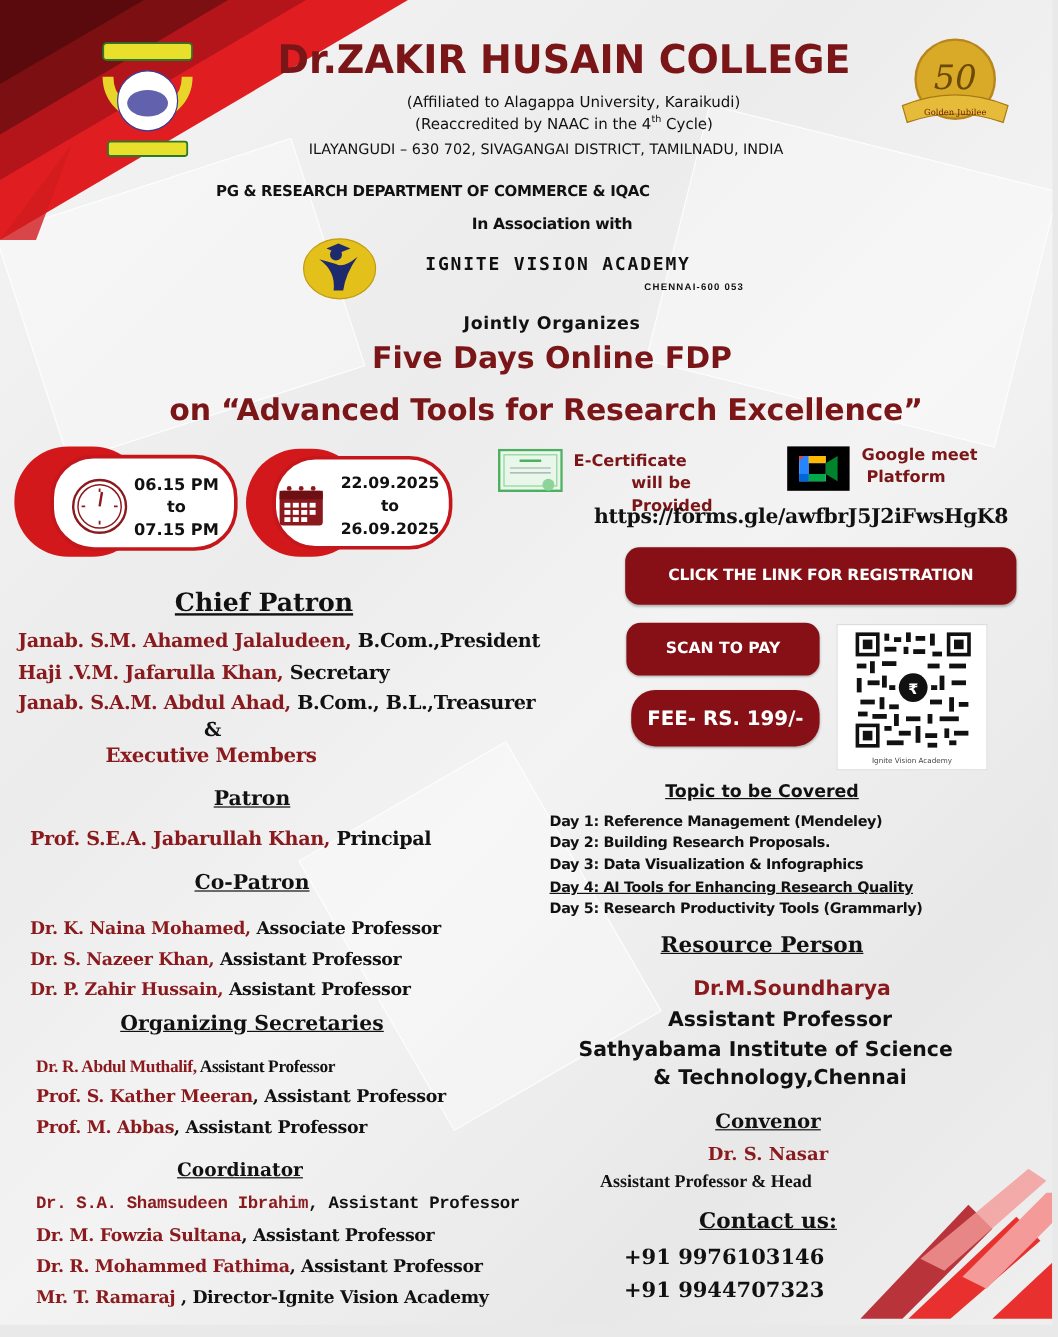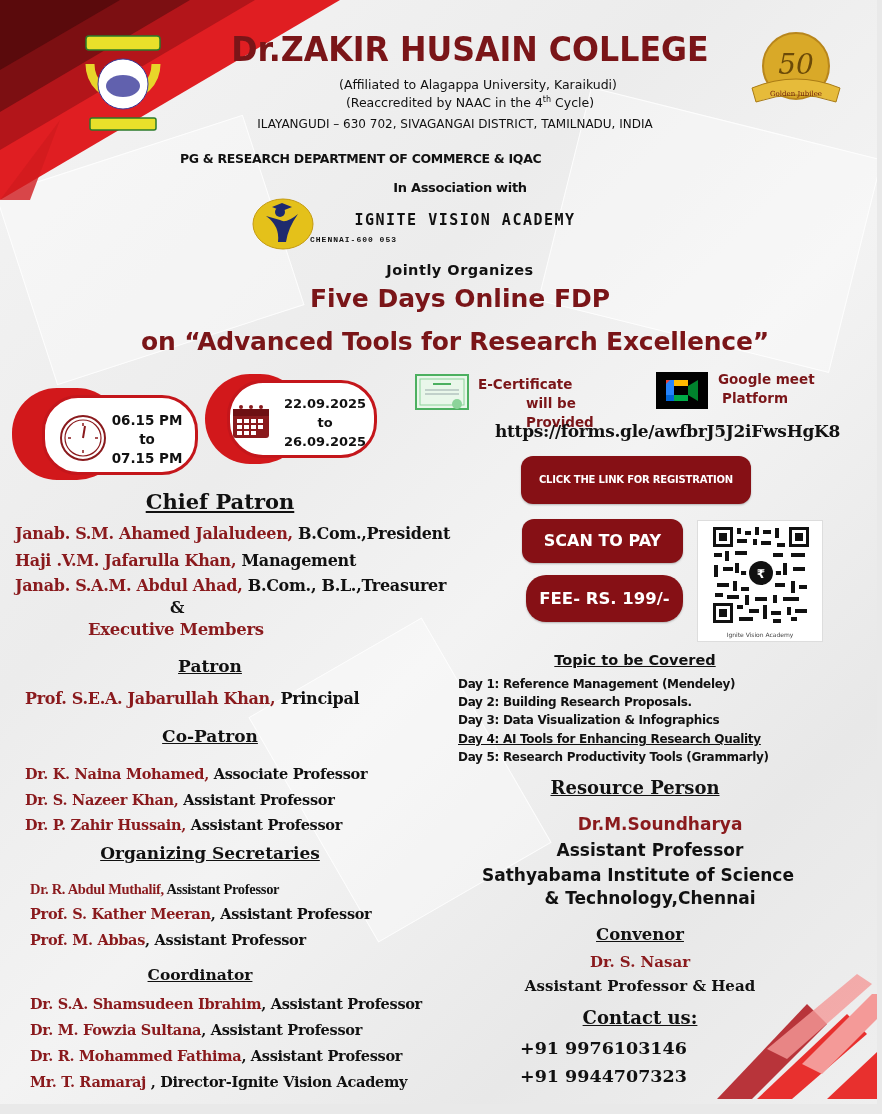--- a/index.html
+++ b/index.html
@@ -30,21 +30,21 @@
   }
   .sub1 { left: 208px; top: 77px; width: 540px; }
   .sub2 { left: 200px; top: 95px; width: 540px; }
   .addr { left: 170px; top: 117px; width: 570px; font-size: 12px; }
   sup { font-size: 8px; }
 
   .dept { left: 180px; top: 151px; width: 560px; font-weight: bold; font-size: 12.5px; color: #111; text-align:left; letter-spacing: -0.3px; }
   .assoc { left: 280px; top: 180px; width: 360px; font-weight: bold; font-size: 13px; color: #111; text-align:center; letter-spacing: -0.3px; }
   .iva-logo { left: 252px; top: 198px; width: 62px; height: 52px; }
   .iva-name { left: 310px; top: 211px; width: 310px; text-align:center; font-family: "DejaVu Sans Mono", monospace; font-weight: bold; font-size: 15px; color:#111; letter-spacing: 1.5px; }
-  .iva-city { left: 310px; top: 235px; width: 310px; text-align:left; font-family: Liberation Mono, monospace; font-weight: bold; font-size: 8px; color:#111; letter-spacing: 1px; }
+  .iva-city { left: 310px; top: 235px; width: 310px; text-align:right; font-family: Liberation Sans, sans-serif; font-weight: bold; font-size: 8px; color:#111; letter-spacing: 1px; }
 
   .jointly { left: 300px; top: 262px; width: 320px; text-align:center; font-weight: bold; font-size: 14.5px; color:#111; letter-spacing: 0.5px; }
   .fdp-title { left: 150px; top: 284px; width: 620px; text-align:center; font-weight: bold; font-size: 25px; color:#7a1518; }
   .fdp-topic { left: 100px; top: 327px; width: 710px; text-align:center; font-weight: bold; font-size: 25px; color:#7a1518; letter-spacing: -0.2px; }
 
   
   .pill-wrap { position: absolute; }
   .pill-bg { position: absolute; border-radius: 45px; background: #d2181b; }
   .pill { position: absolute; border-radius: 36px; background: #fff; border: 3px solid #c4161b; }
   .pill-text { position: absolute; text-align: center; font-weight: bold; font-size: 13.5px; color:#111; line-height: 19px; }
@@ -53,22 +53,22 @@
   .cert-text { left: 478px; top: 375px; width: 150px; font-weight: bold; font-size: 13.5px; color:#7a1518; line-height: 19px; }
   .meet-icon { left: 656px; top: 372px; width: 52px; height: 37px; background:#000; }
   .meet-text { left: 718px; top: 370px; width: 120px; font-weight: bold; font-size: 13.5px; color:#7a1518; line-height: 19px; }
 
   .reg-url { left: 470px; top: 421px; width: 370px; text-align:right; font-family: "DejaVu Serif", serif; font-weight: bold; font-size: 17px; color:#111; letter-spacing: -0.3px; }
 
   .btn-dark {
     position: absolute; background: #861015; color: #fff; font-weight: bold; text-align: center;
     border-radius: 12px; box-shadow: 0 1px 2px rgba(0,0,0,0.25);
   }
-  .reg-btn { left: 521px; top: 456px; width: 230px; height: 48px; line-height: 48px; font-size: 10px; letter-spacing: -0.2px; }
-  .pay-btn { left: 522px; top: 519px; width: 161px; height: 44px; line-height: 44px; font-size: 16px; }
+  .reg-btn { left: 521px; top: 456px; width: 326px; height: 48px; line-height: 48px; font-size: 13px; letter-spacing: -0.2px; }
+  .pay-btn { left: 522px; top: 519px; width: 161px; height: 44px; line-height: 44px; font-size: 13px; }
   .fee-btn { left: 526px; top: 575px; width: 157px; height: 47px; line-height: 47px; font-size: 16.5px; border-radius: 20px; }
 
   .qr-box { left: 697px; top: 520px; width: 126px; height: 122px; background:#fff; border: 1px solid #ddd; }
   .qr-caption { position:absolute; left:0; bottom:3px; width:100%; text-align:center; font-size: 6px; color:#444; }
 
   .serif { font-family: "DejaVu Serif", serif; }
   .sec-head { position: absolute; text-align:center; font-family: "DejaVu Serif", serif; font-weight: bold; text-decoration: underline; color:#111; }
   .person { position: absolute; font-family: "DejaVu Serif", serif; font-weight: bold; font-size: 14.5px; line-height: 20px; white-space: nowrap; letter-spacing: -0.3px; }
   .person .nm { color:#8a1a1d; }
   .person .rl { color:#111; }
@@ -138,21 +138,21 @@
     <path d="M14,18 Q28,28 26,44 L34,44 Q36,30 46,16 Q34,26 28,22 Z" fill="#1e2a6e"></path>
     <polygon points="20,9 30,5 40,9 30,13" fill="#1e2a6e"></polygon>
   </svg>
   <div class="abs iva-name">IGNITE VISION ACADEMY</div>
   <div class="abs iva-city">CHENNAI-600 053</div>
 
   <div class="abs jointly">Jointly Organizes</div>
   <div class="abs fdp-title">Five  Days Online FDP</div>
   <div class="abs fdp-topic">on “Advanced Tools for Research Excellence”</div>
 
-  <div class="pill-wrap" style="left:12px;top:388px;width:190px;height:92px;">
+  <div class="pill-wrap" style="left:12px;top:372px;width:190px;height:92px;">
     <div class="pill-bg" style="left:0;top:0;width:110px;height:92px;"></div>
     <div class="pill" style="left:30px;top:7px;width:156px;height:80px;"></div>
     <svg class="abs" style="left:45px;top:26px;width:52px;height:48px;" viewBox="0 0 52 48">
       <circle cx="26" cy="24" r="22" fill="#fff" stroke="#8a1a1d" stroke-width="2"></circle>
       <circle cx="26" cy="24" r="18" fill="none" stroke="#8a1a1d" stroke-width="1.2"></circle>
       <line x1="26" y1="24" x2="28" y2="12" stroke="#8a1a1d" stroke-width="2"></line>
       <line x1="26" y1="9" x2="26" y2="12" stroke="#8a1a1d" stroke-width="1.5"></line>
       <line x1="26" y1="36" x2="26" y2="39" stroke="#8a1a1d" stroke-width="1.5"></line>
       <line x1="11" y1="24" x2="14" y2="24" stroke="#8a1a1d" stroke-width="1.5"></line>
       <line x1="38" y1="24" x2="41" y2="24" stroke="#8a1a1d" stroke-width="1.5"></line>
@@ -293,57 +293,57 @@
       </g>
       <circle cx="50" cy="48" r="12" fill="#111"></circle>
       <circle cx="50" cy="48" r="14" fill="none" stroke="#fff" stroke-width="2"></circle>
       <text x="50" y="53" text-anchor="middle" font-size="12" fill="#fff" font-family="DejaVu Sans, sans-serif" font-weight="bold">₹</text>
     </svg>
     <div class="qr-caption">Ignite Vision Academy</div>
   </div>
 
   <div class="sec-head" style="left:90px;top:489px;width:260px;font-size:21px;">Chief Patron</div>
   <div class="person" style="left:15px;top:524px;font-size:16px;"><span class="nm">Janab. S.M. Ahamed Jalaludeen,</span><span class="rl"> B.Com.,President</span></div>
-  <div class="person" style="left:15px;top:551px;font-size:16px;"><span class="nm">Haji .V.M. Jafarulla Khan,</span><span class="rl"> Management</span></div>
+  <div class="person" style="left:15px;top:551px;font-size:16px;"><span class="nm">Haji .V.M. Jafarulla Khan,</span><span class="rl"> Secretary</span></div>
   <div class="person" style="left:15px;top:576px;font-size:16px;"><span class="nm">Janab. S.A.M. Abdul Ahad,</span><span class="rl"> B.Com., B.L.,Treasurer</span></div>
   <div class="person" style="left:170px;top:598px;font-size:16px;color:#111;">&amp;</div>
   <div class="person" style="left:88px;top:620px;font-size:16.5px;color:#8a1a1d;">Executive Members</div>
 
   <div class="sec-head" style="left:130px;top:656px;width:160px;font-size:17px;">Patron</div>
   <div class="person" style="left:25px;top:689px;font-size:16px;"><span class="nm">Prof. S.E.A. Jabarullah Khan,</span><span class="rl"> Principal</span></div>
 
   <div class="sec-head" style="left:130px;top:726px;width:160px;font-size:17px;">Co-Patron</div>
   <div class="person" style="left:25px;top:764px;"><span class="nm">Dr. K. Naina Mohamed,</span><span class="rl"> Associate Professor</span></div>
   <div class="person" style="left:25px;top:790px;"><span class="nm">Dr. S. Nazeer Khan,</span><span class="rl"> Assistant Professor</span></div>
   <div class="person" style="left:25px;top:815px;"><span class="nm">Dr. P. Zahir Hussain,</span><span class="rl"> Assistant Professor</span></div>
 
   <div class="sec-head" style="left:80px;top:843px;width:260px;font-size:17px;">Organizing Secretaries </div>
   <div class="person" style="left:30px;top:879px;font-family:Liberation Serif, serif;"><span class="nm">Dr. R. Abdul Muthalif,</span><span class="rl"> Assistant Professor</span></div>
   <div class="person" style="left:30px;top:904px;"><span class="nm">Prof. S. Kather Meeran</span><span class="rl">, Assistant Professor</span></div>
   <div class="person" style="left:30px;top:930px;"><span class="nm">Prof. M. Abbas</span><span class="rl">, Assistant Professor</span></div>
 
   <div class="sec-head" style="left:120px;top:965px;width:160px;font-size:15.5px;">Coordinator</div>
-  <div class="person" style="left:30px;top:994px;"><span class="nm">Dr. S.A. Shamsudeen Ibrahim</span><span class="rl">, Assistant Professor</span></div>
+  <div class="person" style="left:30px;top:994px;font-family:Liberation Mono, monospace;"><span class="nm">Dr. S.A. Shamsudeen Ibrahim</span><span class="rl">, Assistant Professor</span></div>
   <div class="person" style="left:30px;top:1046px;"><span class="nm">Dr. R. Mohammed Fathima</span><span class="rl">, Assistant Professor</span></div>
   <div class="person" style="left:30px;top:1020px;"><span class="nm">Dr. M. Fowzia Sultana</span><span class="rl">, Assistant Professor</span></div>
   <div class="person" style="left:30px;top:1072px;"><span class="nm">Mr. T. Ramaraj</span><span class="rl"> , Director-Ignite Vision Academy</span></div>
 
   <div class="abs topic-head">Topic to be Covered </div>
   <div class="topic-item" style="top:677px;">Day 1: Reference Management (Mendeley)</div>
   <div class="topic-item" style="top:695px;">Day 2: Building Research Proposals.</div>
   <div class="topic-item" style="top:713px;">Day 3: Data Visualization &amp; Infographics</div>
   <div class="topic-item" style="top:732px;text-decoration:underline;">Day 4: AI Tools for Enhancing Research Quality</div>
   <div class="topic-item" style="top:750px;">Day 5: Research Productivity Tools (Grammarly)</div>
 
   <div class="sec-head" style="left:510px;top:777px;width:250px;font-size:18px;">Resource Person</div>
   <div class="abs rp-name">Dr.M.Soundharya</div>
   <div class="rp-line" style="top:838px;left:460px;">Assistant Professor</div>
   <div class="rp-line" style="top:863px;left:448px;width:380px;">Sathyabama Institute of Science</div>
   <div class="rp-line" style="top:886px;left:460px;">&amp; Technology,Chennai</div>
 
   <div class="sec-head" style="left:560px;top:925px;width:160px;font-size:16.5px;">Convenor </div>
   <div class="abs serif" style="left:540px;top:953px;width:200px;text-align:center;font-weight:bold;font-size:15px;color:#8a1a1d;">Dr. S. Nasar</div>
-  <div class="abs serif" style="left:500px;top:977px;width:280px;text-align:center;font-weight:bold;font-size:15px;color:#111;">Assistant Professor &amp; Head</div>
+  <div class="abs serif" style="left:500px;top:977px;width:280px;font-weight:bold;font-size:15px;color:#111;font-family:Liberation Serif, serif;">Assistant Professor &amp; Head</div>
 
   <div class="sec-head" style="left:540px;top:1007px;width:200px;font-size:18px;">Contact us:</div>
   <a class="phone" style="top:1038px;">+91 9976103146</a>
   <a class="phone" style="top:1066px;">+91 9944707323</a>
 </div>
 
 </body></html>

